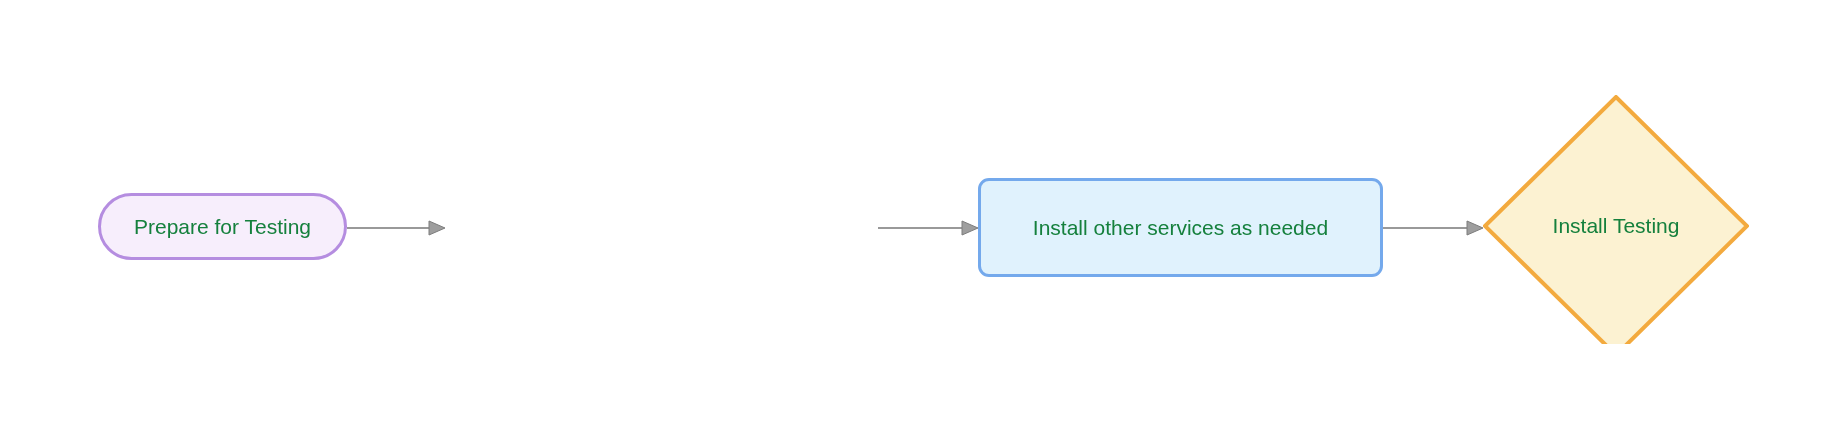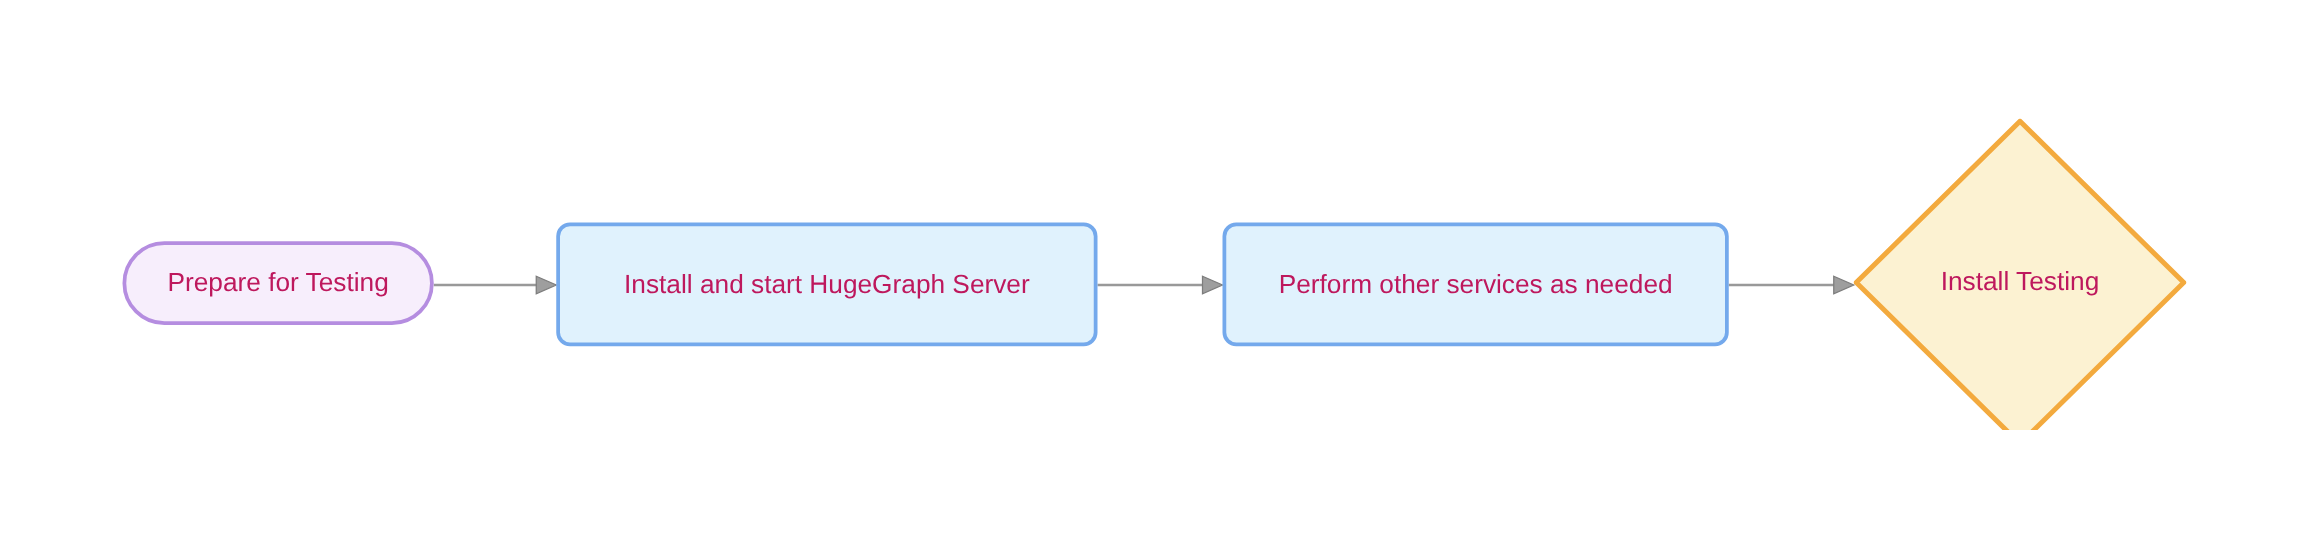--- a/index.html
+++ b/index.html
@@ -7,21 +7,21 @@
     padding: 0;
     background: #ffffff;
   }
   .canvas {
     position: relative;
     width: 1843px;
     height: 344px;
     background: #ffffff;
     overflow: hidden;
     font-family: "Liberation Sans", "DejaVu Sans", sans-serif;
-    color: #be185d;
+    color: #15803d;
   }
   .edges-layer {
     position: absolute;
     left: 0;
     top: 0;
     width: 1843px;
     height: 443px;
     pointer-events: none;
   }
   .node {
@@ -117,26 +117,23 @@
     <g>
       <line class="edge-line" x1="1383" y1="228" x2="1468" y2="228"></line>
       <polygon class="edge-head" points="1467,221 1483,228 1467,235"></polygon>
     </g>
   </svg>
 
   <div class="node stadium">
     <span>Prepare for Testing</span>
   </div>
 
-  <div class="node rect-node install">
-    <span>Install and start HugeGraph Server</span>
-  </div>
 
   <div class="node rect-node deploy">
-    <span>Perform other services as needed</span>
+    <span>Install other services as needed</span>
   </div>
 
   <div class="diamond-wrap">
     <svg width="266" height="262" viewBox="0 0 266 262" xmlns="http://www.w3.org/2000/svg">
       <polygon class="diamond-shape" points="2,131 133,2 264,131 133,260"></polygon>
     </svg>
     <span class="diamond-label">Install Testing</span>
   </div>
 
 </div>

